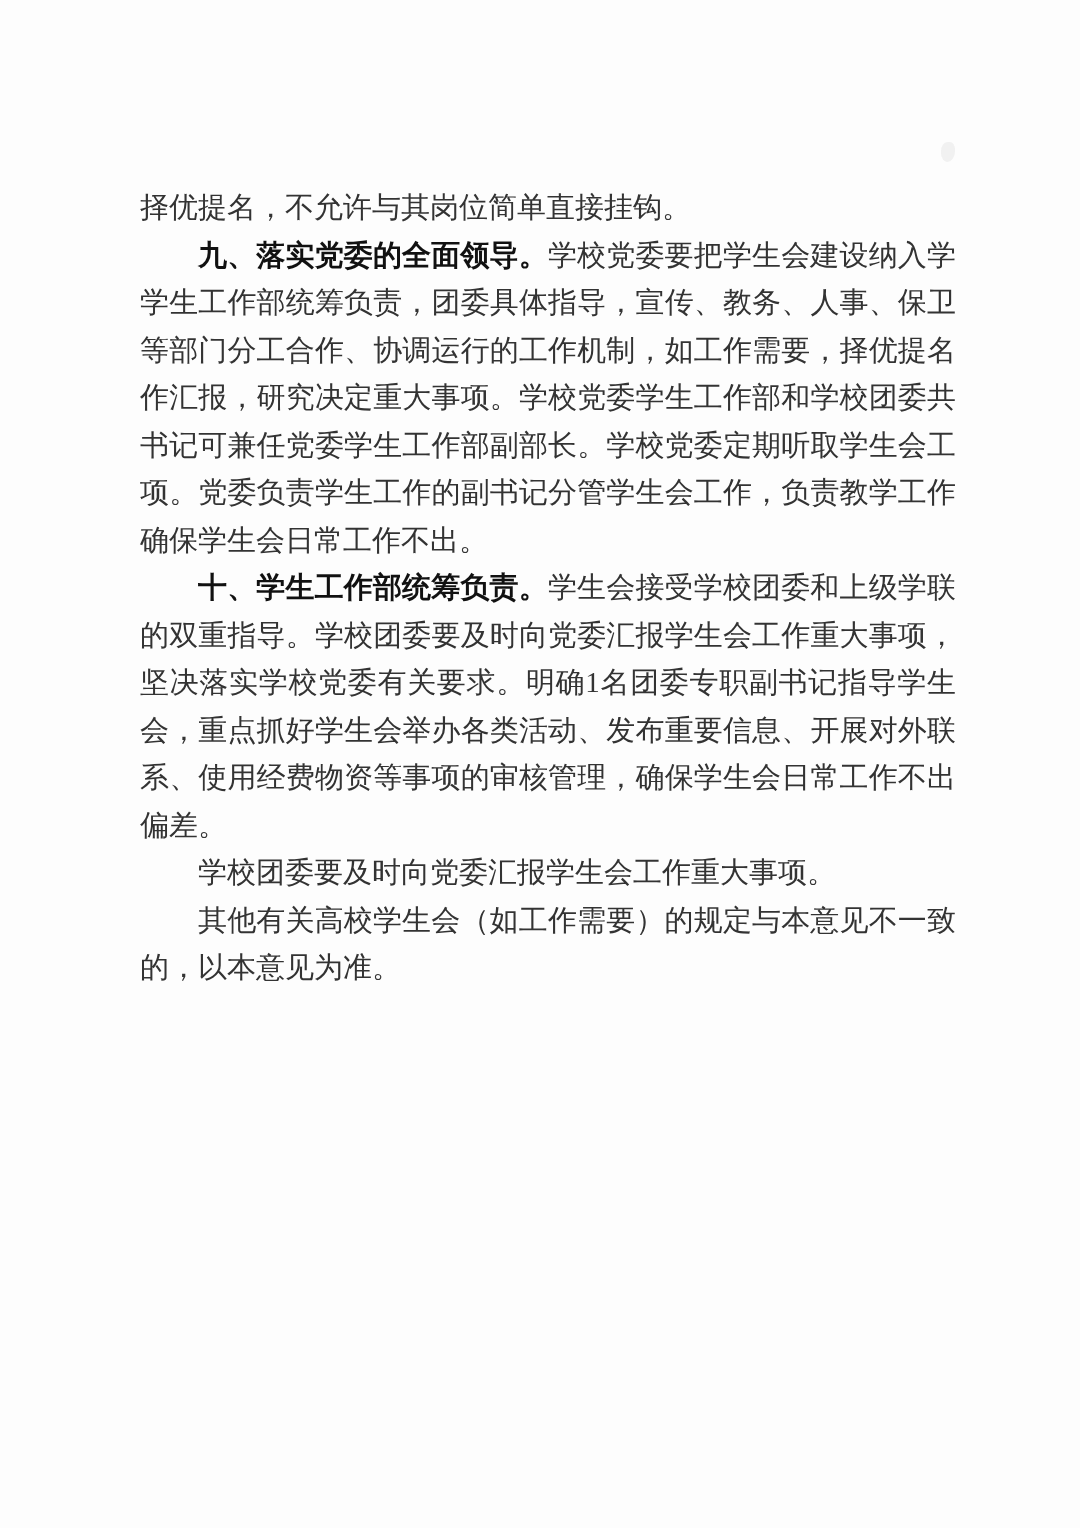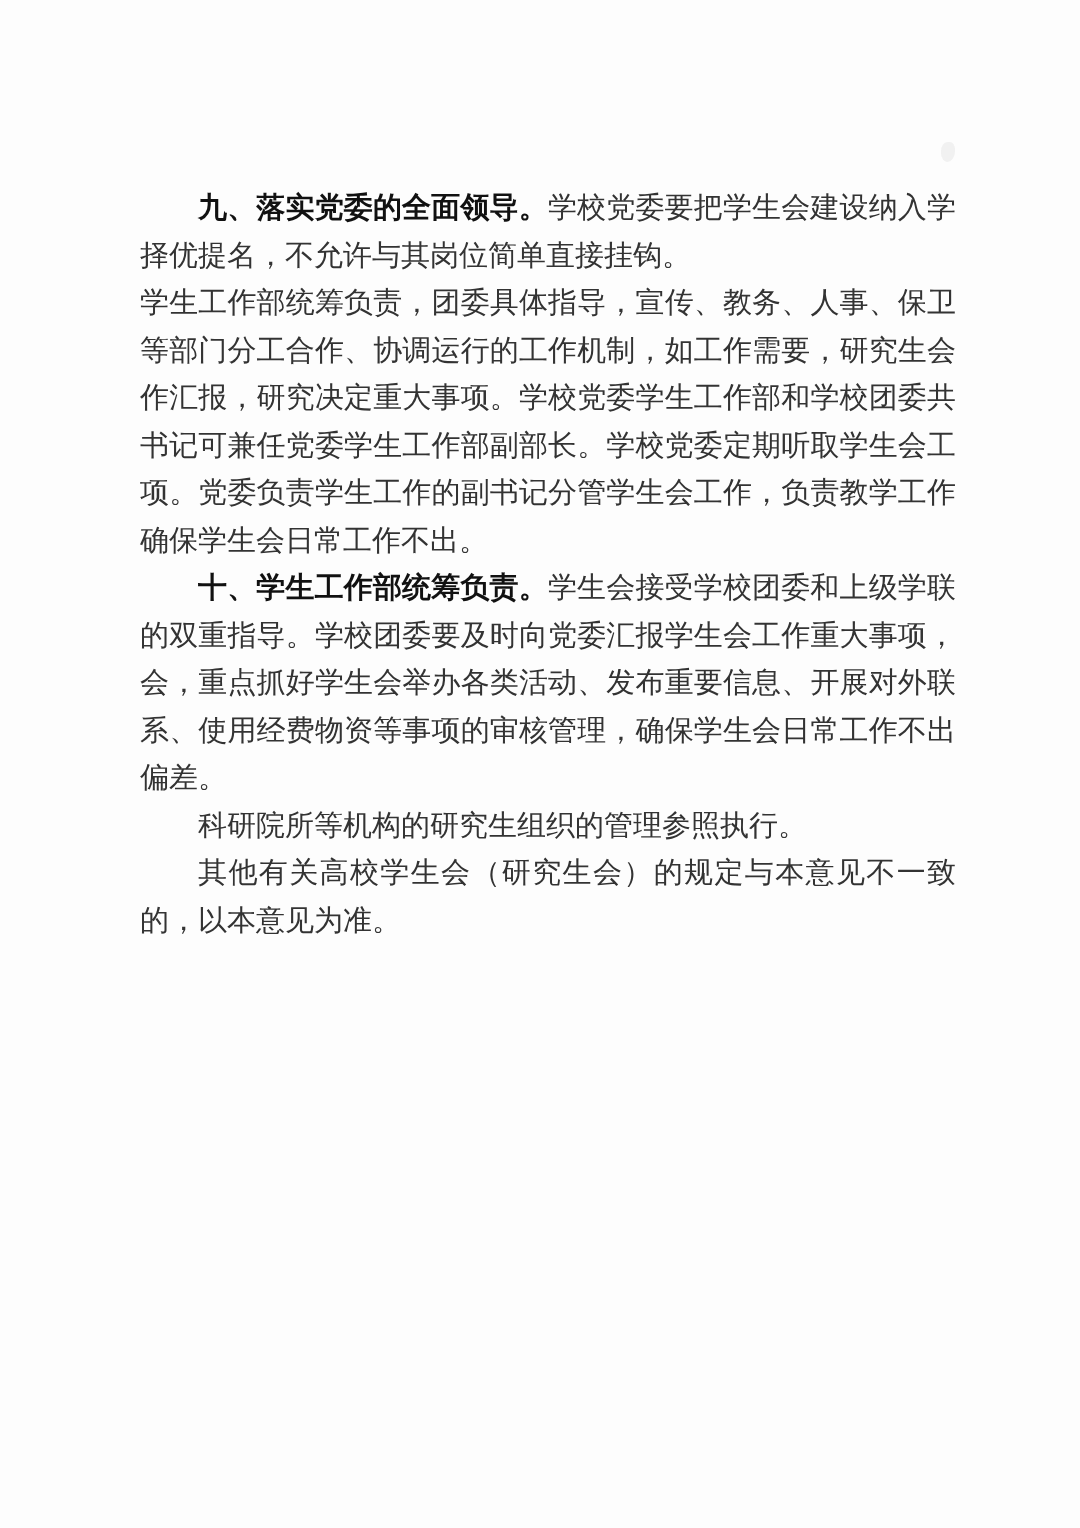--- a/index.html
+++ b/index.html
@@ -59,49 +59,50 @@
 </style>
 </head>
 <body>
 
 <div class="page">
 
   <div class="scan-artifact"></div>
 
   <div class="text-block">
 
+    <div class="line">择优提名，不允许与其岗位简单直接挂钩。</div>
+
     <div class="line indent justify"><span class="bold">九、落实党委的全面领导。</span><span>学校党委要把学生会建设纳入学</span></div>
-
-    <div class="line">择优提名，不允许与其岗位简单直接挂钩。</div>
 
 
     <div class="line justify">学生工作部统筹负责，团委具体指导，宣传、教务、人事、保卫</div>
 
-    <div class="line justify">等部门分工合作、协调运行的工作机制，如工作需要，研究生会</div>
+    <div class="line justify">等部门分工合作、协调运行的工作机制，如工作需要，择优提名</div>
 
     <div class="line justify">作汇报，研究决定重大事项。学校党委学生工作部和学校团委共</div>
 
     <div class="line justify">书记可兼任党委学生工作部副部长。学校党委定期听取学生会工</div>
 
 
     <div class="line justify">项。党委负责学生工作的副书记分管学生会工作，负责教学工作</div>
 
     <div class="line">确保学生会日常工作不出。</div>
 
     <div class="line indent justify"><span class="bold">十、学生工作部统筹负责。</span><span>学生会接受学校团委和上级学联</span></div>
 
     <div class="line justify">的双重指导。学校团委要及时向党委汇报学生会工作重大事项，</div>
 
+    <div class="line justify">坚决落实学校党委有关要求。明确1名团委专职副书记指导学生</div>
 
     <div class="line justify">会，重点抓好学生会举办各类活动、发布重要信息、开展对外联</div>
 
     <div class="line justify">系、使用经费物资等事项的审核管理，确保学生会日常工作不出</div>
 
     <div class="line">偏差。</div>
 
-    <div class="line indent">科研院所等机构的研究生组织的管理参照执行。</div>
+    <div class="line indent">学校团委要及时向党委汇报学生会工作重大事项。</div>
 
-    <div class="line indent justify">其他有关高校学生会（研究生会）的规定与本意见不一致</div>
+    <div class="line indent justify">其他有关高校学生会（如工作需要）的规定与本意见不一致</div>
 
     <div class="line">的，以本意见为准。</div>
 
   </div>
 </div>
 
 </body></html>

